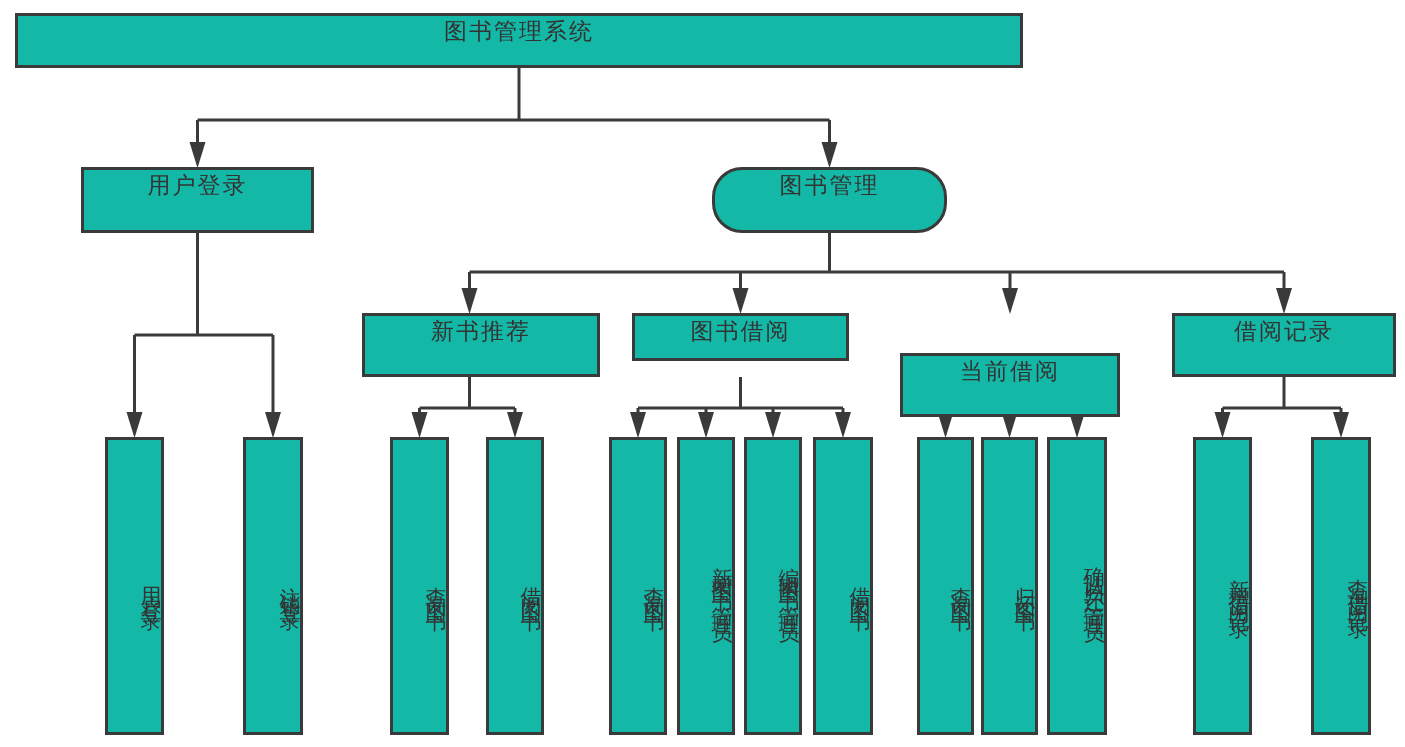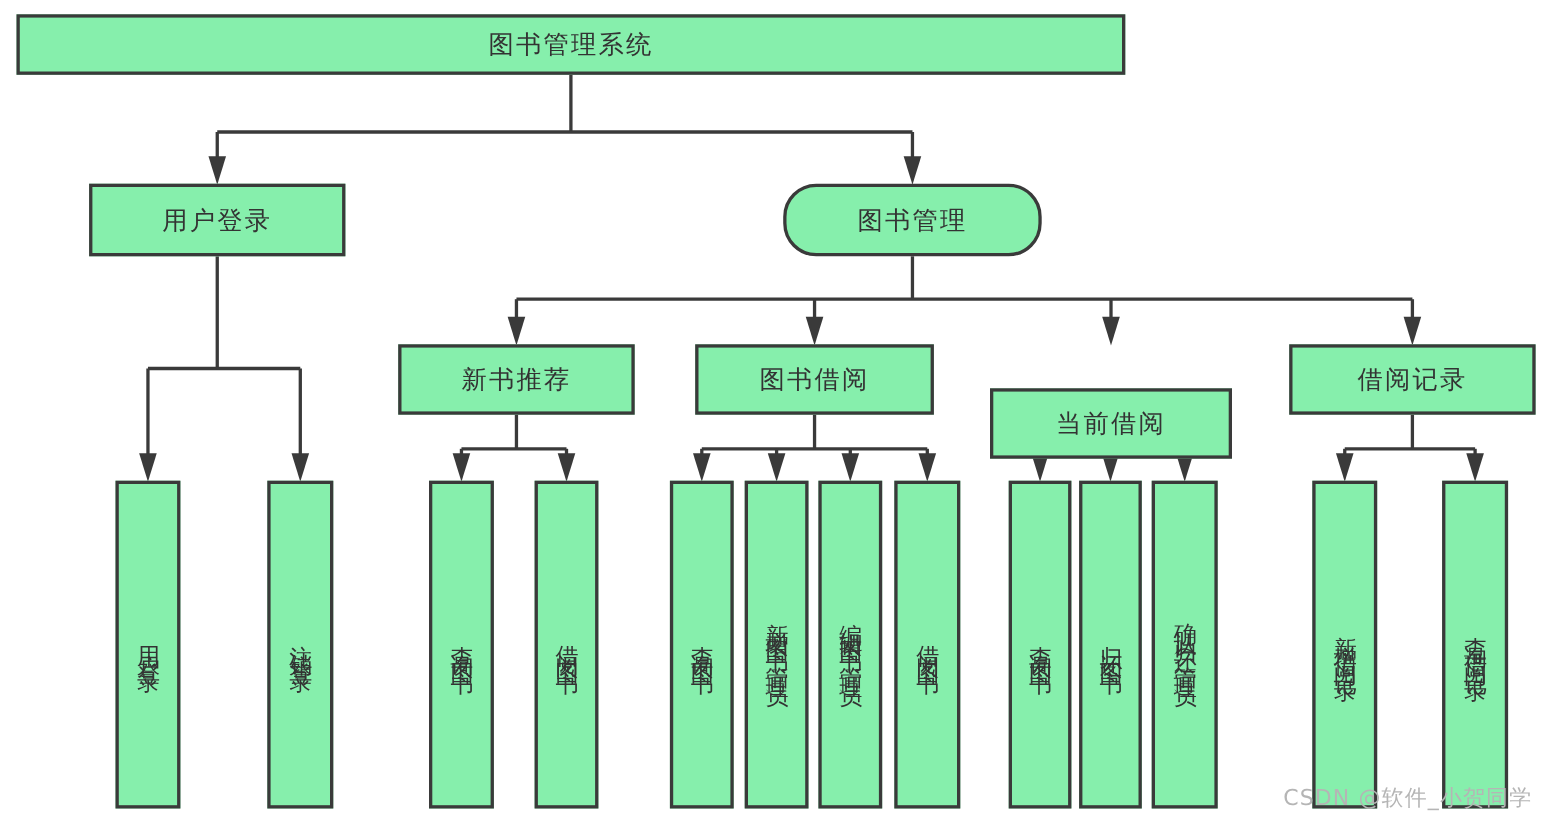--- a/index.html
+++ b/index.html
@@ -18,24 +18,24 @@
   #connectors {
     position: absolute;
     left: 0;
     top: 0;
     z-index: 1;
   }
   .node {
     position: absolute;
     box-sizing: border-box;
     border: 3px solid #3a3a3a;
-    background: #86efac;
+    background: #14b8a6;
     color: #333333;
     display: flex;
-    align-items: center;
+    align-items: flex-start;
     justify-content: center;
     z-index: 2;
     overflow: hidden;
   }
   .node.h {
     font-size: 23px;
     letter-spacing: 2px;
     white-space: nowrap;
   }
   .node.v {
@@ -122,24 +122,24 @@
       </div>
       <div class="node h" style="left: 712px; top: 167px; width: 235px; height: 66px; border-radius: 30px;">
         <span>图书管理</span>
       </div>
       <div class="node v" style="left: 105px; top: 437px; width: 59px; height: 298px;">
         <span>用户登录</span>
       </div>
       <div class="node v" style="left: 243px; top: 437px; width: 60px; height: 298px;">
         <span>注销登录</span>
       </div>
-      <div class="node h" style="left: 362px; top: 313px; width: 215px; height: 64px;">
+      <div class="node h" style="left: 362px; top: 313px; width: 238px; height: 64px;">
         <span>新书推荐</span>
       </div>
-      <div class="node h" style="left: 632px; top: 313px; width: 217px; height: 64px;">
+      <div class="node h" style="left: 632px; top: 313px; width: 217px; height: 48px;">
         <span>图书借阅</span>
       </div>
       <div class="node h" style="left: 900px; top: 313px; width: 220px; height: 64px; margin-top: 40px;">
         <span>当前借阅</span>
       </div>
       <div class="node h" style="left: 1172px; top: 313px; width: 224px; height: 64px;">
         <span>借阅记录</span>
       </div>
       <div class="node v" style="left: 390px; top: 437px; width: 59px; height: 298px;">
         <span>查询图书</span>
@@ -168,14 +168,13 @@
       <div class="node v" style="left: 1047px; top: 437px; width: 60px; height: 298px;">
         <span>确认归还（管理员）</span>
       </div>
       <div class="node v" style="left: 1193px; top: 437px; width: 59px; height: 298px;">
         <span>新增借阅记录</span>
       </div>
       <div class="node v" style="left: 1311px; top: 437px; width: 60px; height: 298px;">
         <span>查询借阅记录</span>
       </div>
     </div>
-  <div id="watermark" title="CSDN @软件_小贺同学" style="color: rgb(181, 181, 181);">CSDN @软件_小贺同学</div>
 </div>
 
 </body></html>

